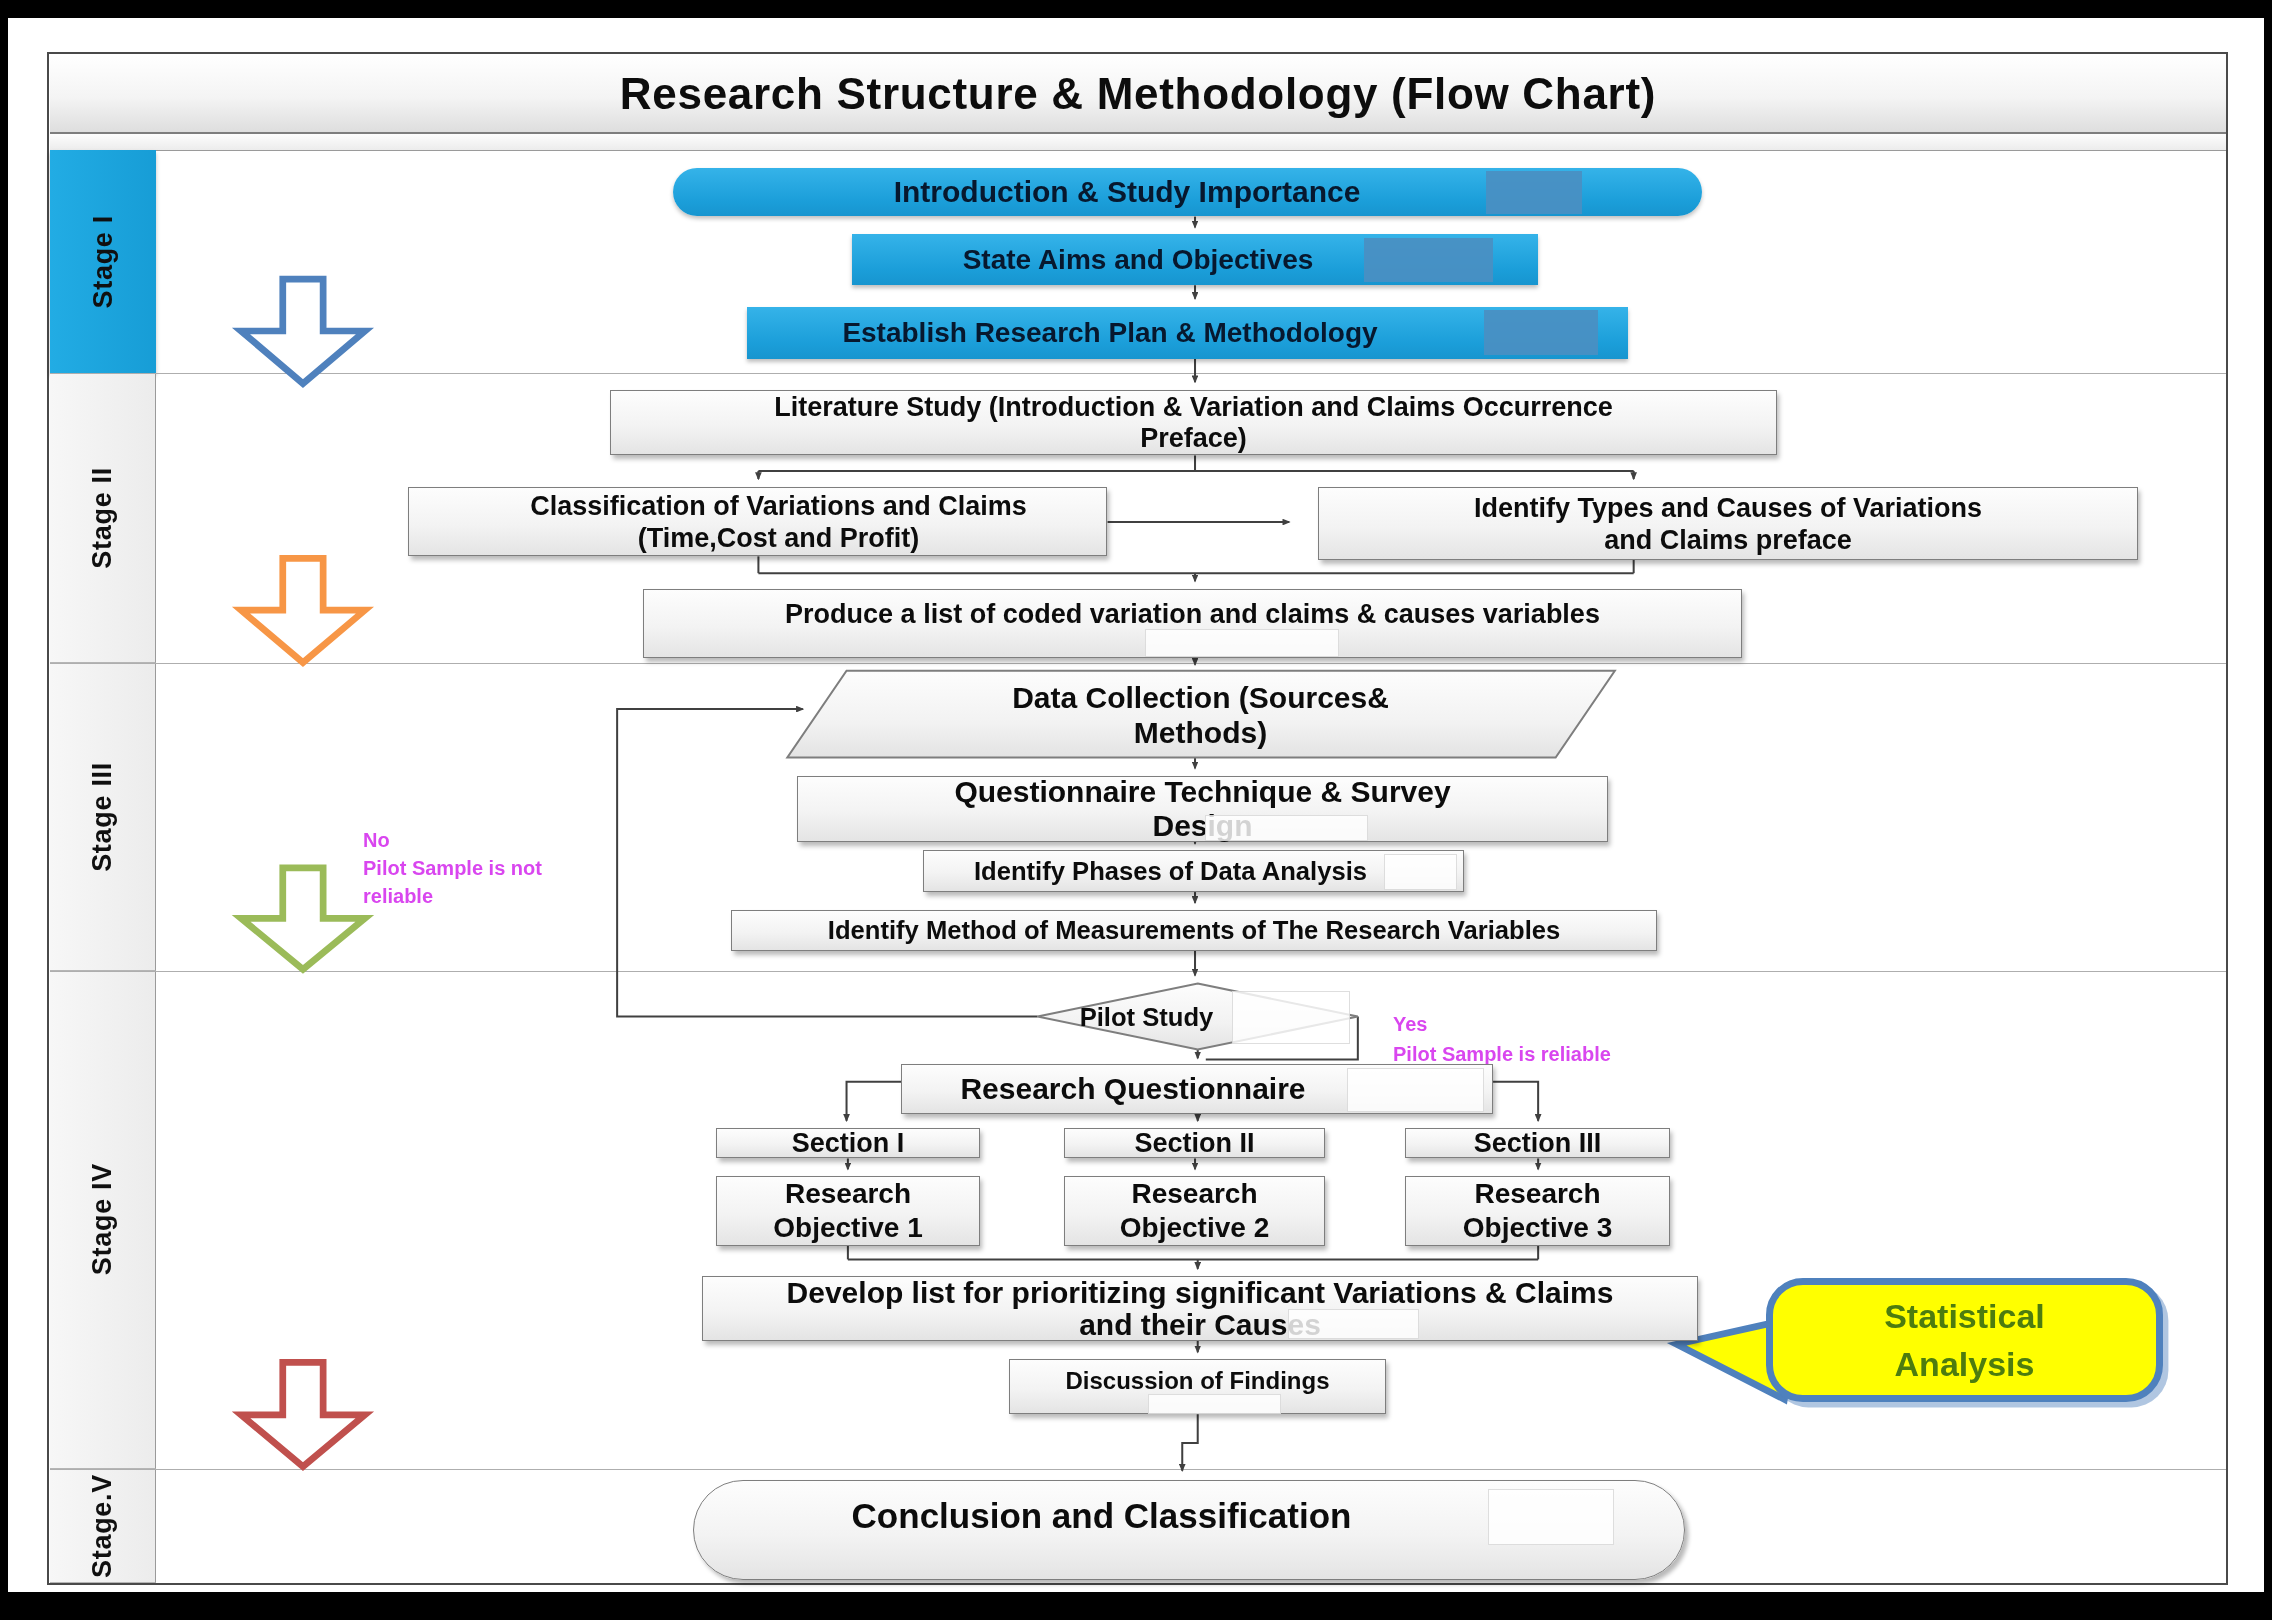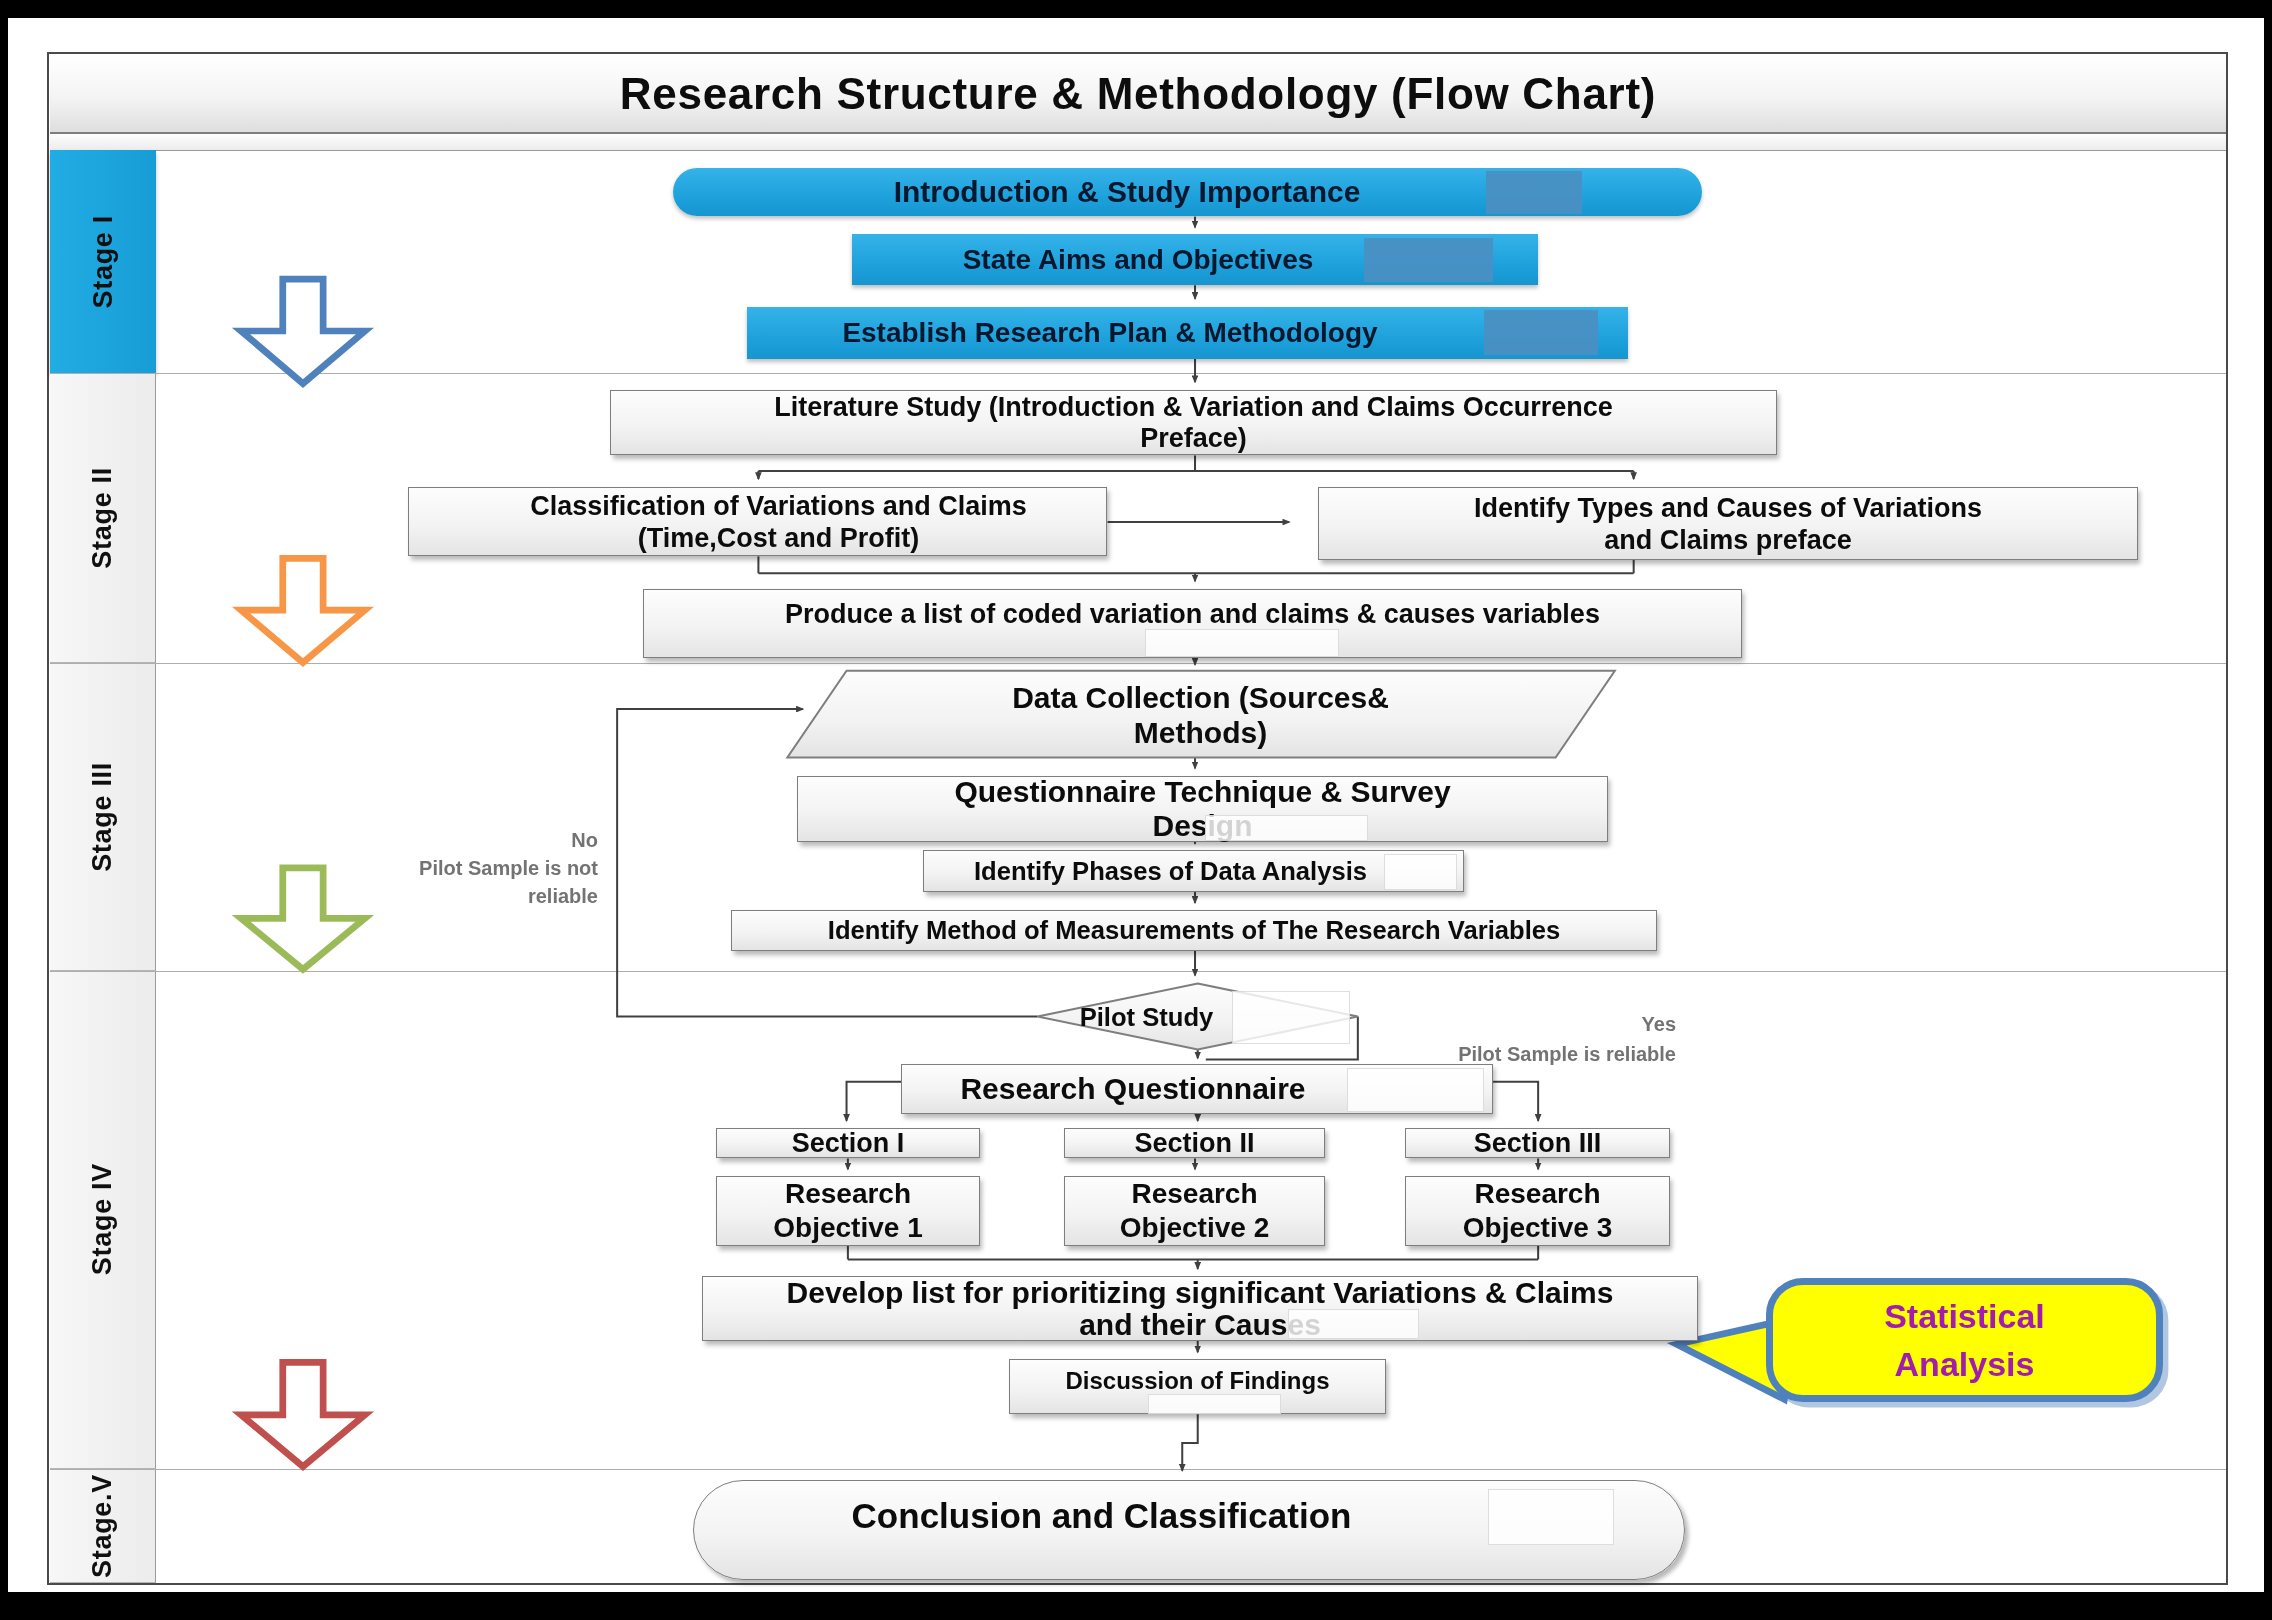--- a/index.html
+++ b/index.html
@@ -24,26 +24,26 @@
   .stage-cell.blue{background:linear-gradient(90deg,#22ace4,#179dd6);}
   svg.overlay{position:absolute;left:0;top:0;width:2273px;height:1620px;pointer-events:none;}
   .node{position:absolute;box-sizing:border-box;display:flex;flex-direction:column;
         align-items:center;justify-content:center;text-align:center;color:#0c0c0c;font-weight:bold;}
   .gray{background:linear-gradient(180deg,#fdfdfd 0%,#f3f3f3 55%,#e4e4e4 100%);
         border:1.3px solid #7e7e7e;box-shadow:3.4px 4px 4.7px rgba(0,0,0,0.28);}
   .blue{background:linear-gradient(180deg,#35b3e9 0%,#1b9ed9 70%,#1795cf 100%);
         color:#07182e;border:none;box-shadow:0 2.7px 4px rgba(0,0,0,0.25);}
   .patch{position:absolute;background:rgba(255,255,255,0.82);border:0.7px solid rgba(200,200,200,0.6);}
   .patch.bluep{background:#4a8fc2;border:none;opacity:0.92;}
-  .lbl{position:absolute;font-weight:bold;color:#737373;text-align:right;}
+  .lbl{position:absolute;font-weight:bold;color:#d946ef;text-align:left;}
   .callout{position:absolute;left:1766px;top:1278px;width:397px;height:124px;
            background:#FFFF00;border:7.4px solid #4F81BD;border-radius:37px;
            box-shadow:5.4px 5.4px 0 rgba(79,129,189,0.45);
            display:flex;flex-direction:column;align-items:center;justify-content:center;
-           font-size:34px;font-weight:bold;color:#a21caf;line-height:48px;box-sizing:border-box;}
+           font-size:34px;font-weight:bold;color:#4d7c0f;line-height:48px;box-sizing:border-box;}
 </style>
 </head>
 <body>
 
 <div id="canvas">
   <div class="page"></div>
   <div class="table-frame"></div>
 
   <div class="title-band">
     <div class="t">Research Structure &amp; Methodology (Flow Chart)</div>

